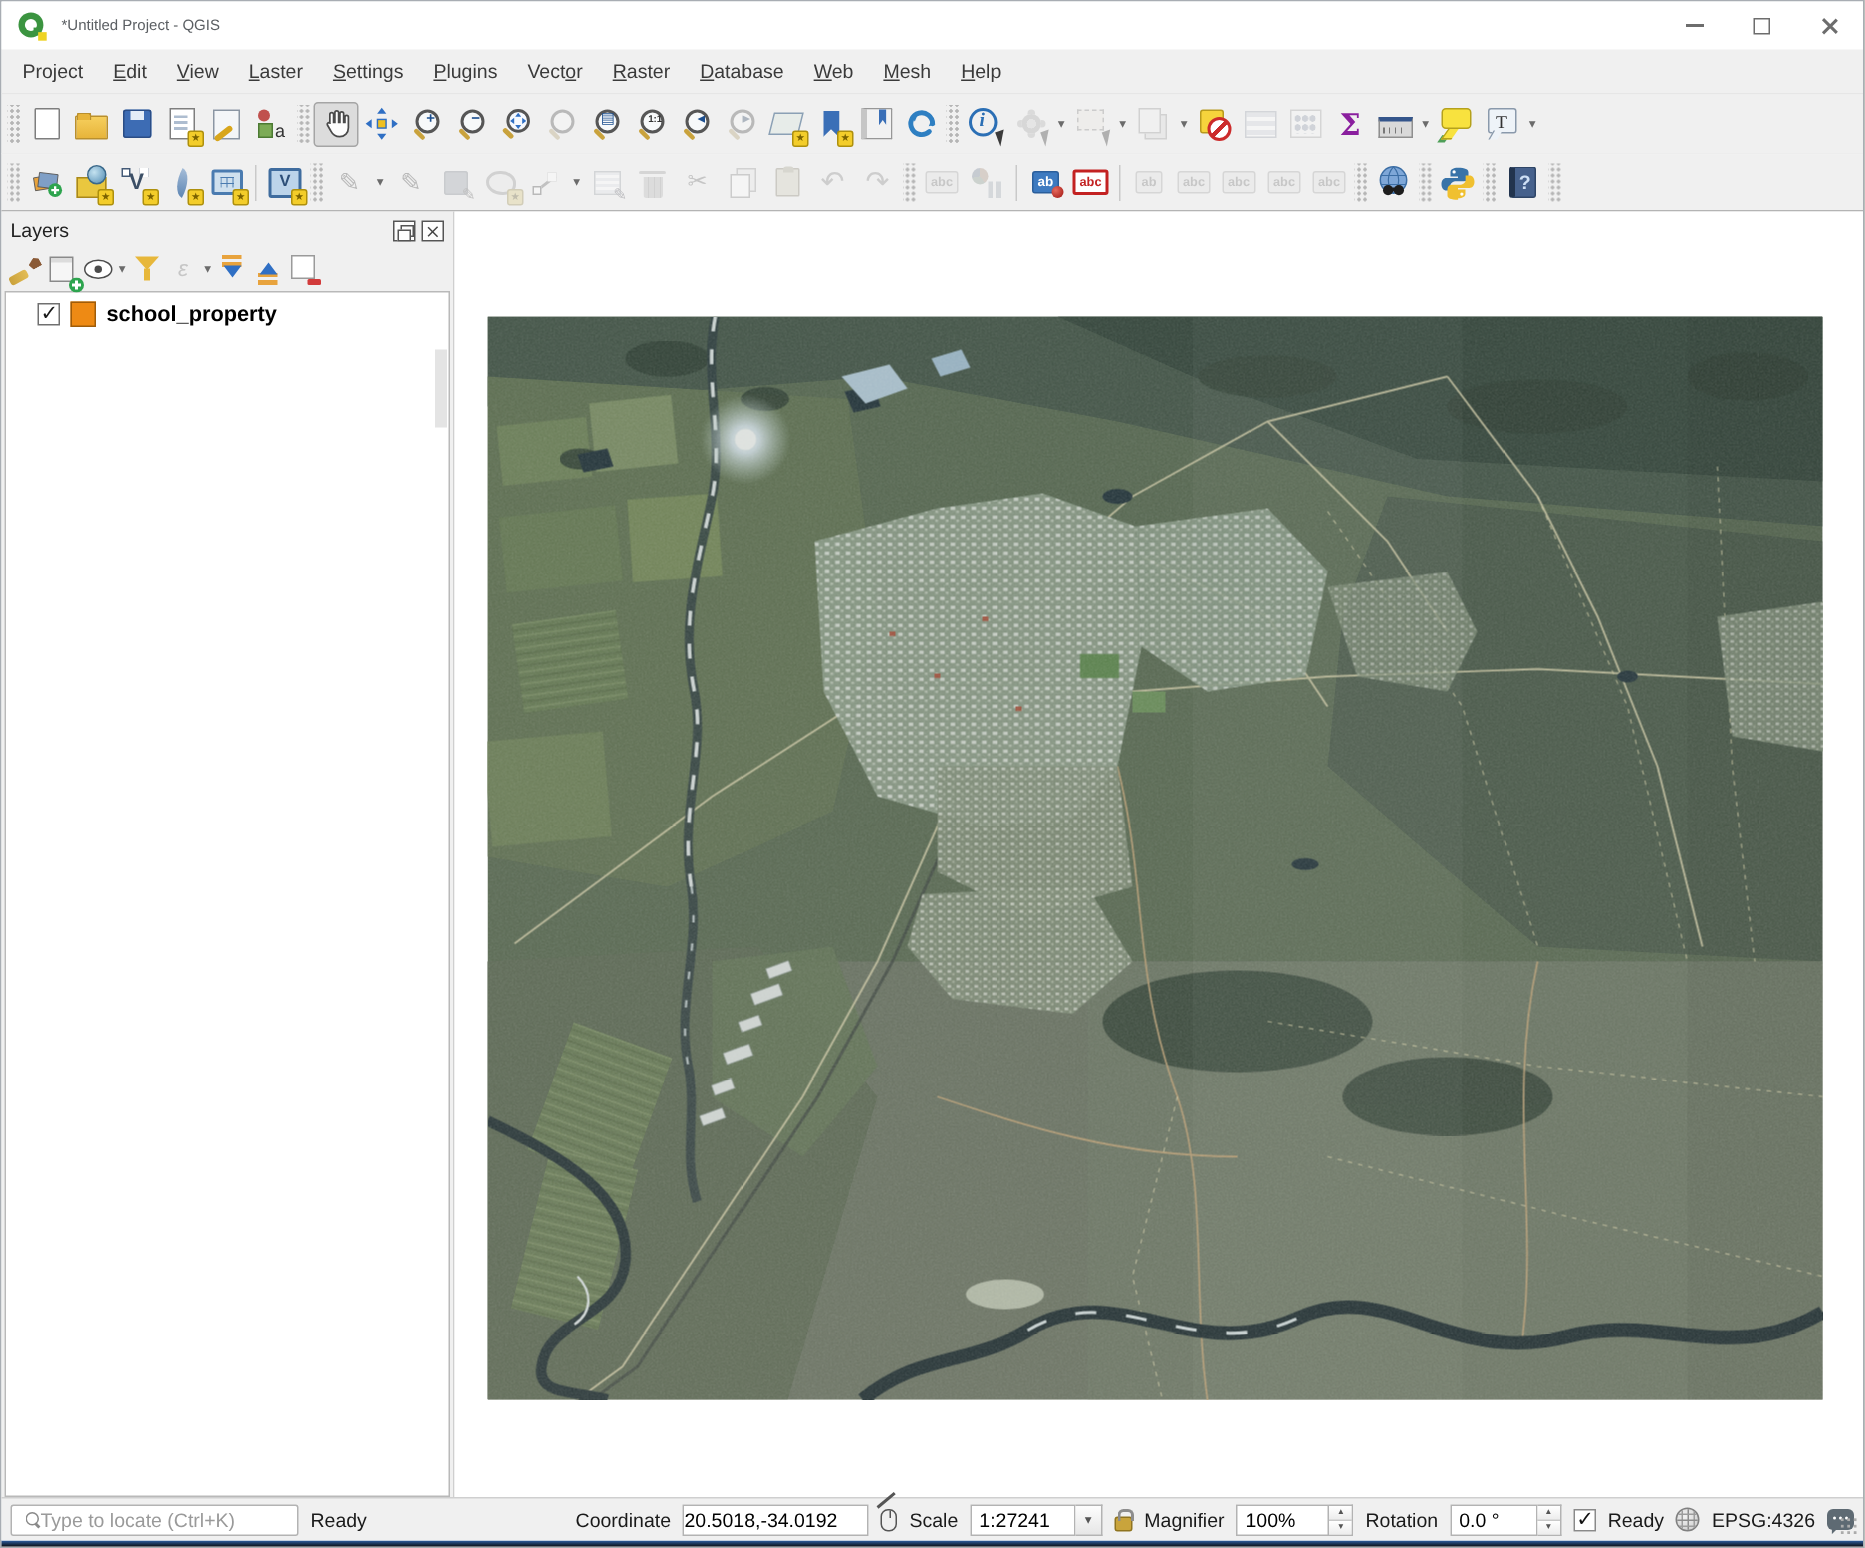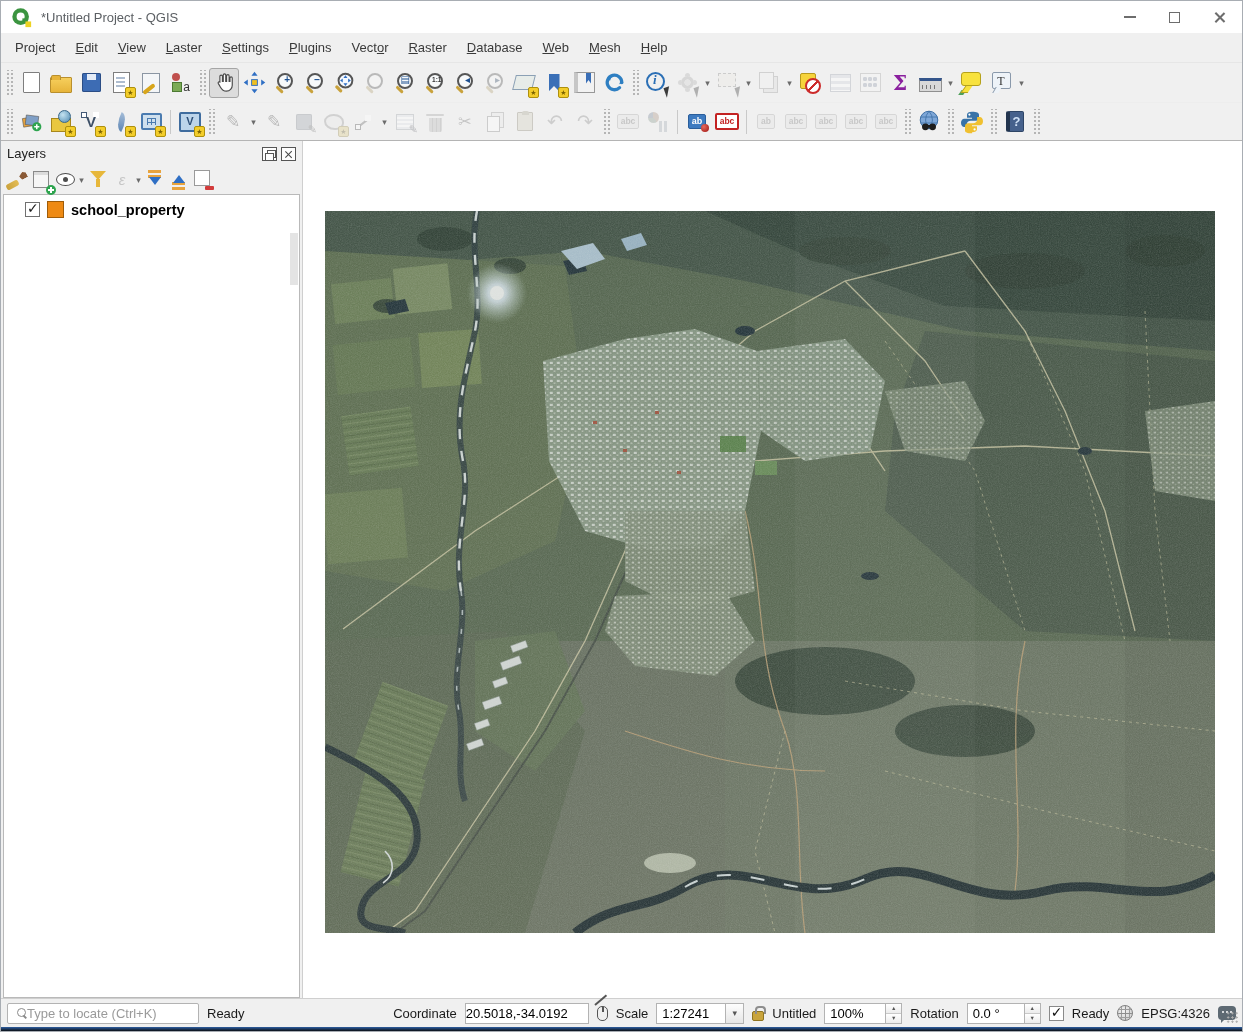--- a/index.html
+++ b/index.html
@@ -3,21 +3,21 @@
 <meta charset="utf-8">
 <style>
 *{box-sizing:border-box;margin:0;padding:0}
 html,body{width:1243px;height:1032px;overflow:hidden}
 body{font-family:"Liberation Sans","DejaVu Sans",sans-serif;font-size:13px;color:#222;background:#fff}
 .window{width:1243px;height:1032px;display:flex;flex-direction:column;border:1px solid #a8adb3;background:#fff}
 
 
 .titlebar{height:32px;display:flex;align-items:center;padding-left:10px;background:#fff;flex:0 0 auto}
 .qlogo{width:21px;height:21px;flex:0 0 auto}
-.title{color:#5b5f63;margin-left:9px;flex:1;font-size:13px}
+.title{color:#5b5f63;margin-left:9px;flex:1;font-size:10px}
 .winctl{display:flex;height:100%}
 .winbtn{width:45px;height:100%;display:flex;align-items:center;justify-content:center}
 .ic-min{width:12px;height:2px;background:#6d6d6d}
 .ic-max{width:11px;height:11px;border:1.4px solid #6d6d6d}
 .ic-close{position:relative;width:13px;height:13px}
 .ic-close::before,.ic-close::after{content:"";position:absolute;left:6px;top:0;width:1.6px;height:13px;background:#6d6d6d}
 .ic-close::before{transform:rotate(45deg)}.ic-close::after{transform:rotate(-45deg)}
 
 
 .menubar{height:30px;background:#f0f0f0;display:flex;align-items:center;padding:0 4px;flex:0 0 auto;border-bottom:1px solid #e6e6e6}
@@ -773,21 +773,21 @@
     <span class="spacer"></span>
     <span class="sb-label">Coordinate</span>
     <input class="sb-input w-coord" value="20.5018,-34.0192" style="">
     <span class="ic-mouse"></span>
     <span class="sb-label">Scale</span>
     <span class="scalebox">
       <input class="sb-input w-scale" value="1:27241" style="">
       <span class="ddbox"></span>
     </span>
     <span class="ic-lock"></span>
-    <span class="sb-label">Untitled</span>
+    <span class="sb-label">Magnifier</span>
     <span class="spinbox">
       <input class="sb-input w-mag" value="100%" style="">
       <span class="spin">
           <span class="up"></span>
           <span class="dn"></span>
         </span>
     </span>
     <span class="sb-label">Rotation</span>
     <span class="spinbox">
       <input class="sb-input w-rot" value="0.0 °" style="">

